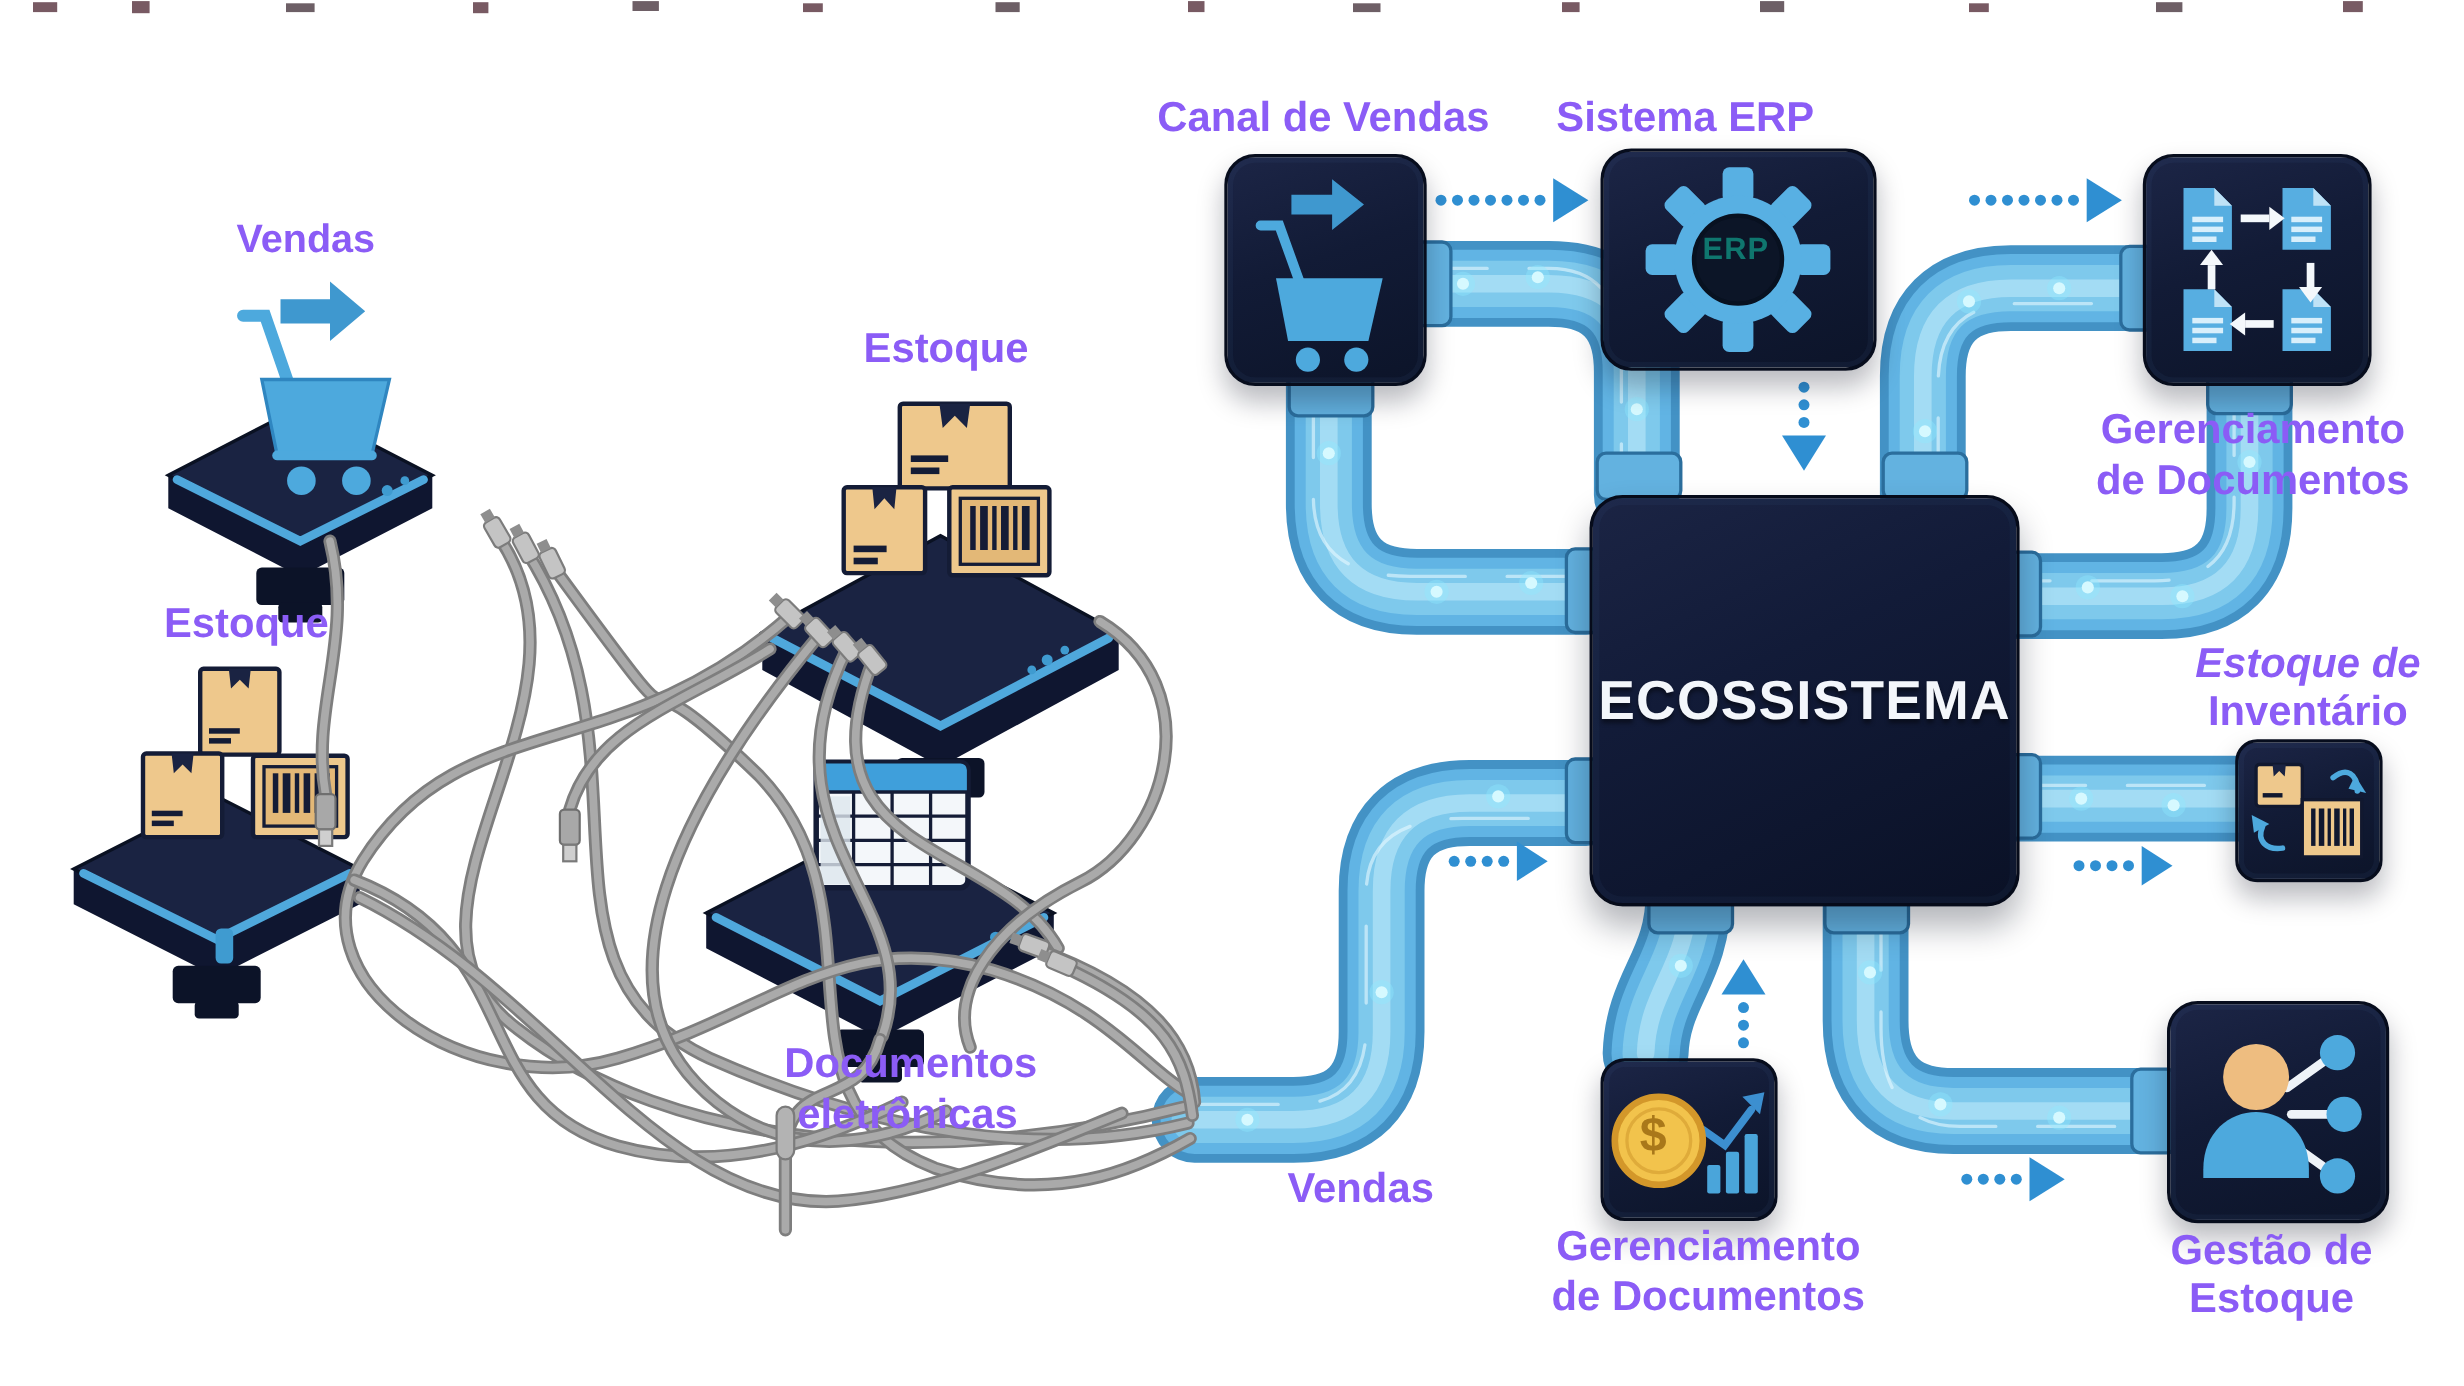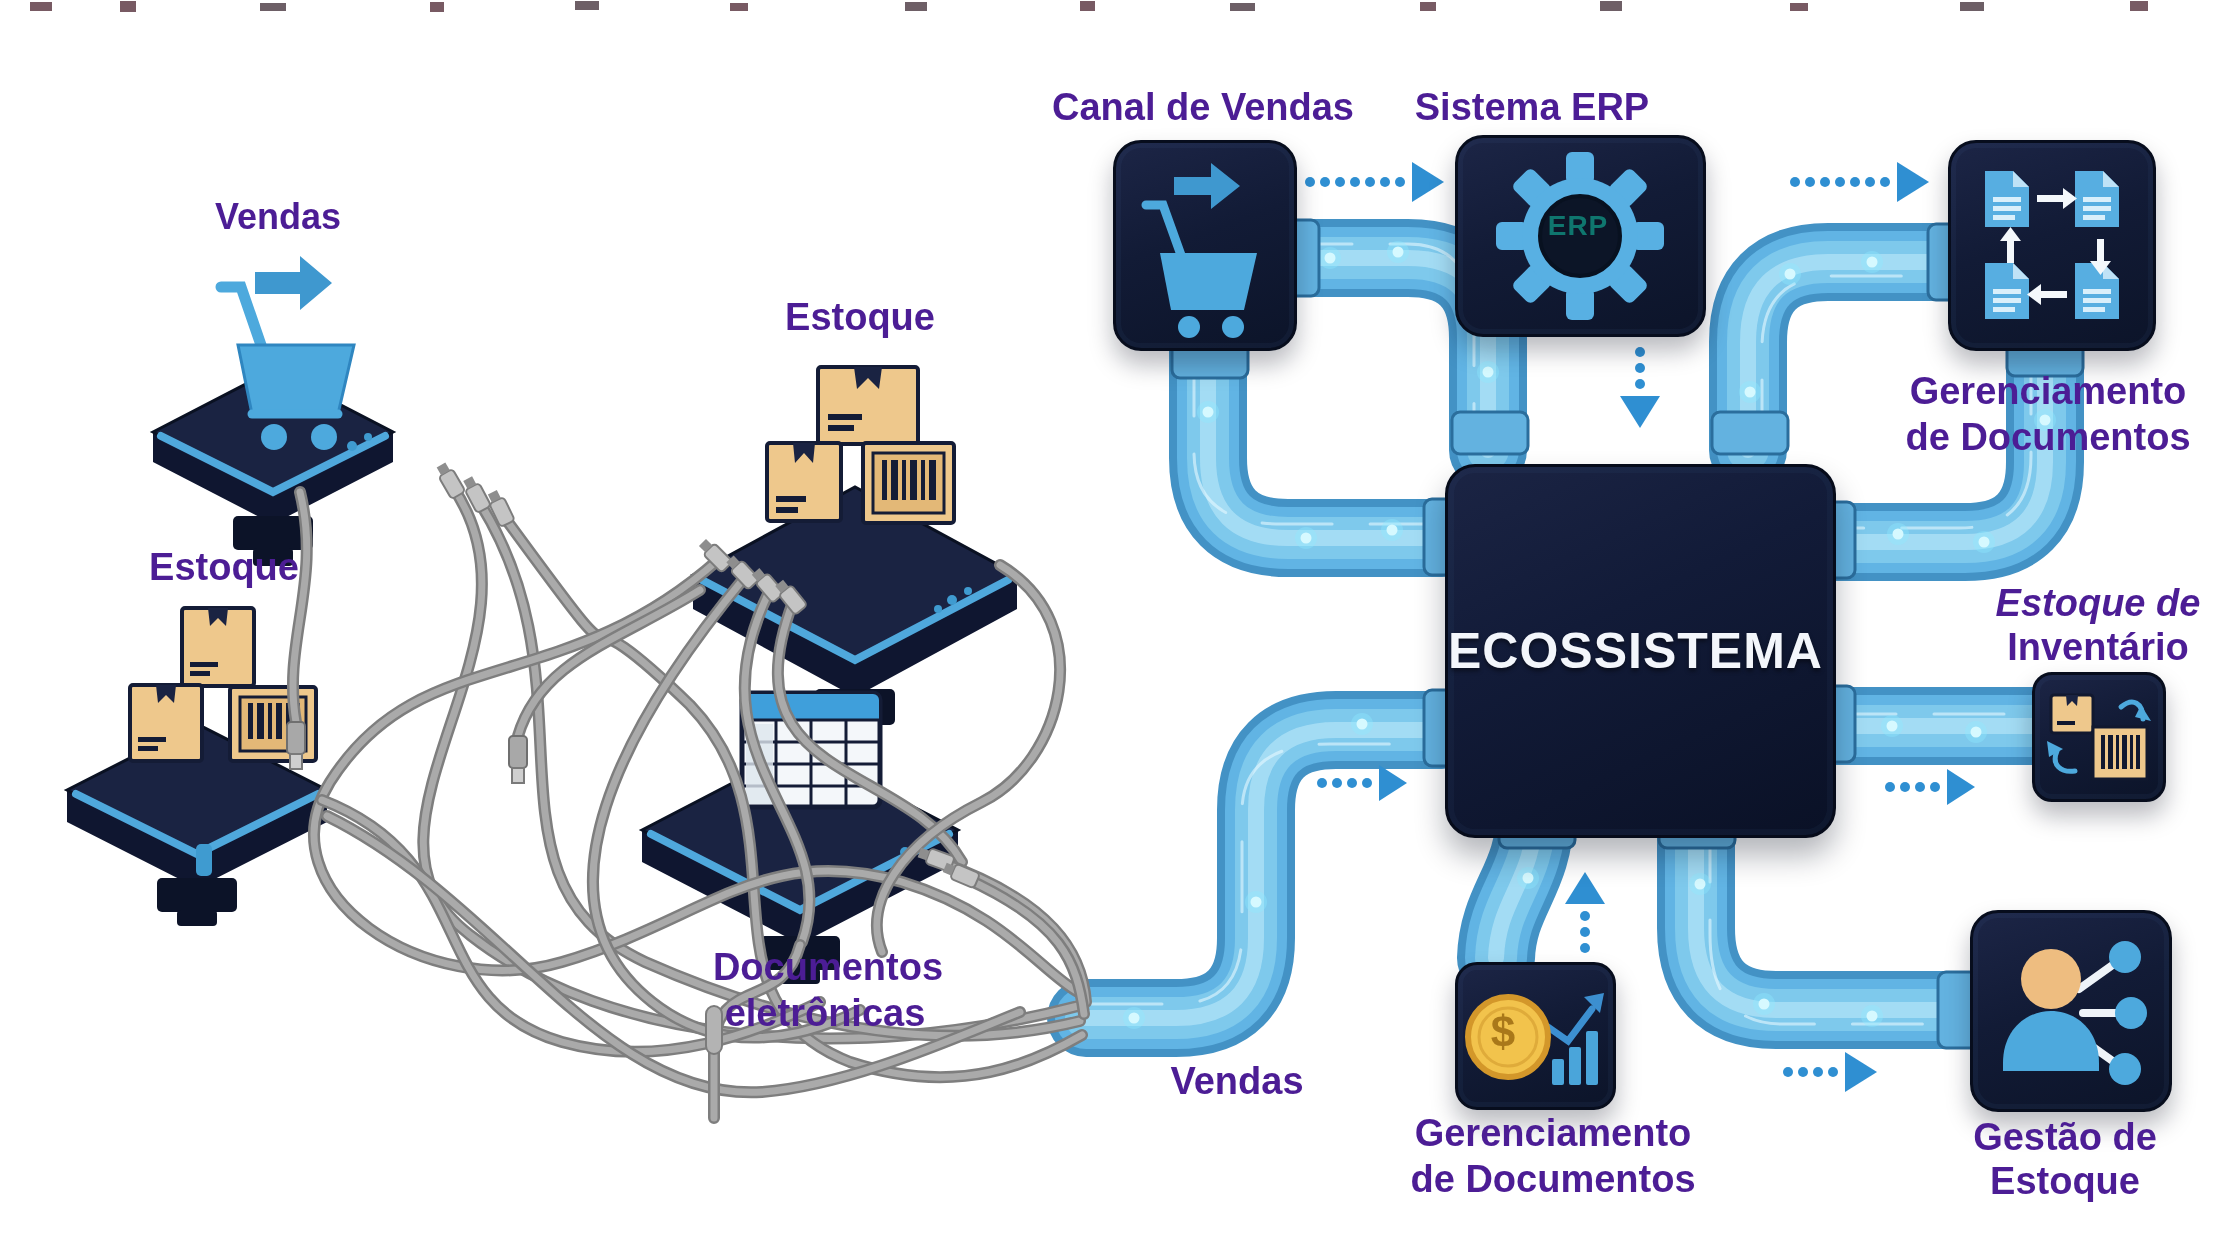--- a/index.html
+++ b/index.html
@@ -27,28 +27,28 @@
   .prim{stroke:#4fa8dc;stroke-width:8;fill:none;stroke-linecap:round}
   .pped{fill:#0c1328}
   .plight{fill:#3f9bd0}
   .boxf{fill:#eec88c;stroke:#141c36;stroke-width:4}
   .boxd{fill:#1a2342}
   .boxl{fill:#141c36}
   
   .node{position:absolute;background:linear-gradient(160deg,#1c2546 0%,#121b36 45%,#0c1429 100%);
         border:3px solid #070d1d;border-radius:28px;z-index:3;
         box-shadow:0 14px 24px rgba(8,12,30,.28), inset 0 0 0 5px rgba(90,130,190,.07);}
-  .hub{position:absolute;left:1445px;top:464px;width:385px;height:368px;z-index:3;
+  .hub{position:absolute;left:1445px;top:450px;width:385px;height:368px;z-index:3;
        background:linear-gradient(155deg,#1b2444 0%,#121b38 40%,#0a1126 100%);
        border:3px solid #060b1a;border-radius:30px;
        box-shadow:0 18px 30px rgba(8,12,30,.3), inset 0 0 0 6px rgba(90,130,190,.06);
-       display:flex;flex-direction:column;justify-content:center;}
+       display:flex;flex-direction:column;align-items:center;justify-content:center;}
   .hub-line{color:#f3f6fb;font-weight:bold;font-size:50px;letter-spacing:1px;line-height:64px;
             text-shadow:0 3px 4px rgba(0,0,0,.45);}
-  .lbl{position:absolute;color:#4c1d95;font-weight:bold;text-align:center;
+  .lbl{position:absolute;color:#8b5cf6;font-weight:bold;text-align:center;
        transform:translateX(-50%);white-space:nowrap;z-index:4;}
   .f38{font-size:38px}.f36{font-size:36px}
   .erp-badge{position:absolute;left:1578px;top:210px;transform:translateX(-50%);
              color:#0f766e;font-weight:bold;font-size:28px;z-index:4;letter-spacing:1px;}
   .coin-sym{position:absolute;left:1503px;top:1007px;transform:translateX(-50%);
             color:#a9781a;font-weight:bold;font-size:44px;z-index:4;}
 </style>
 </head>
 <body>
 

